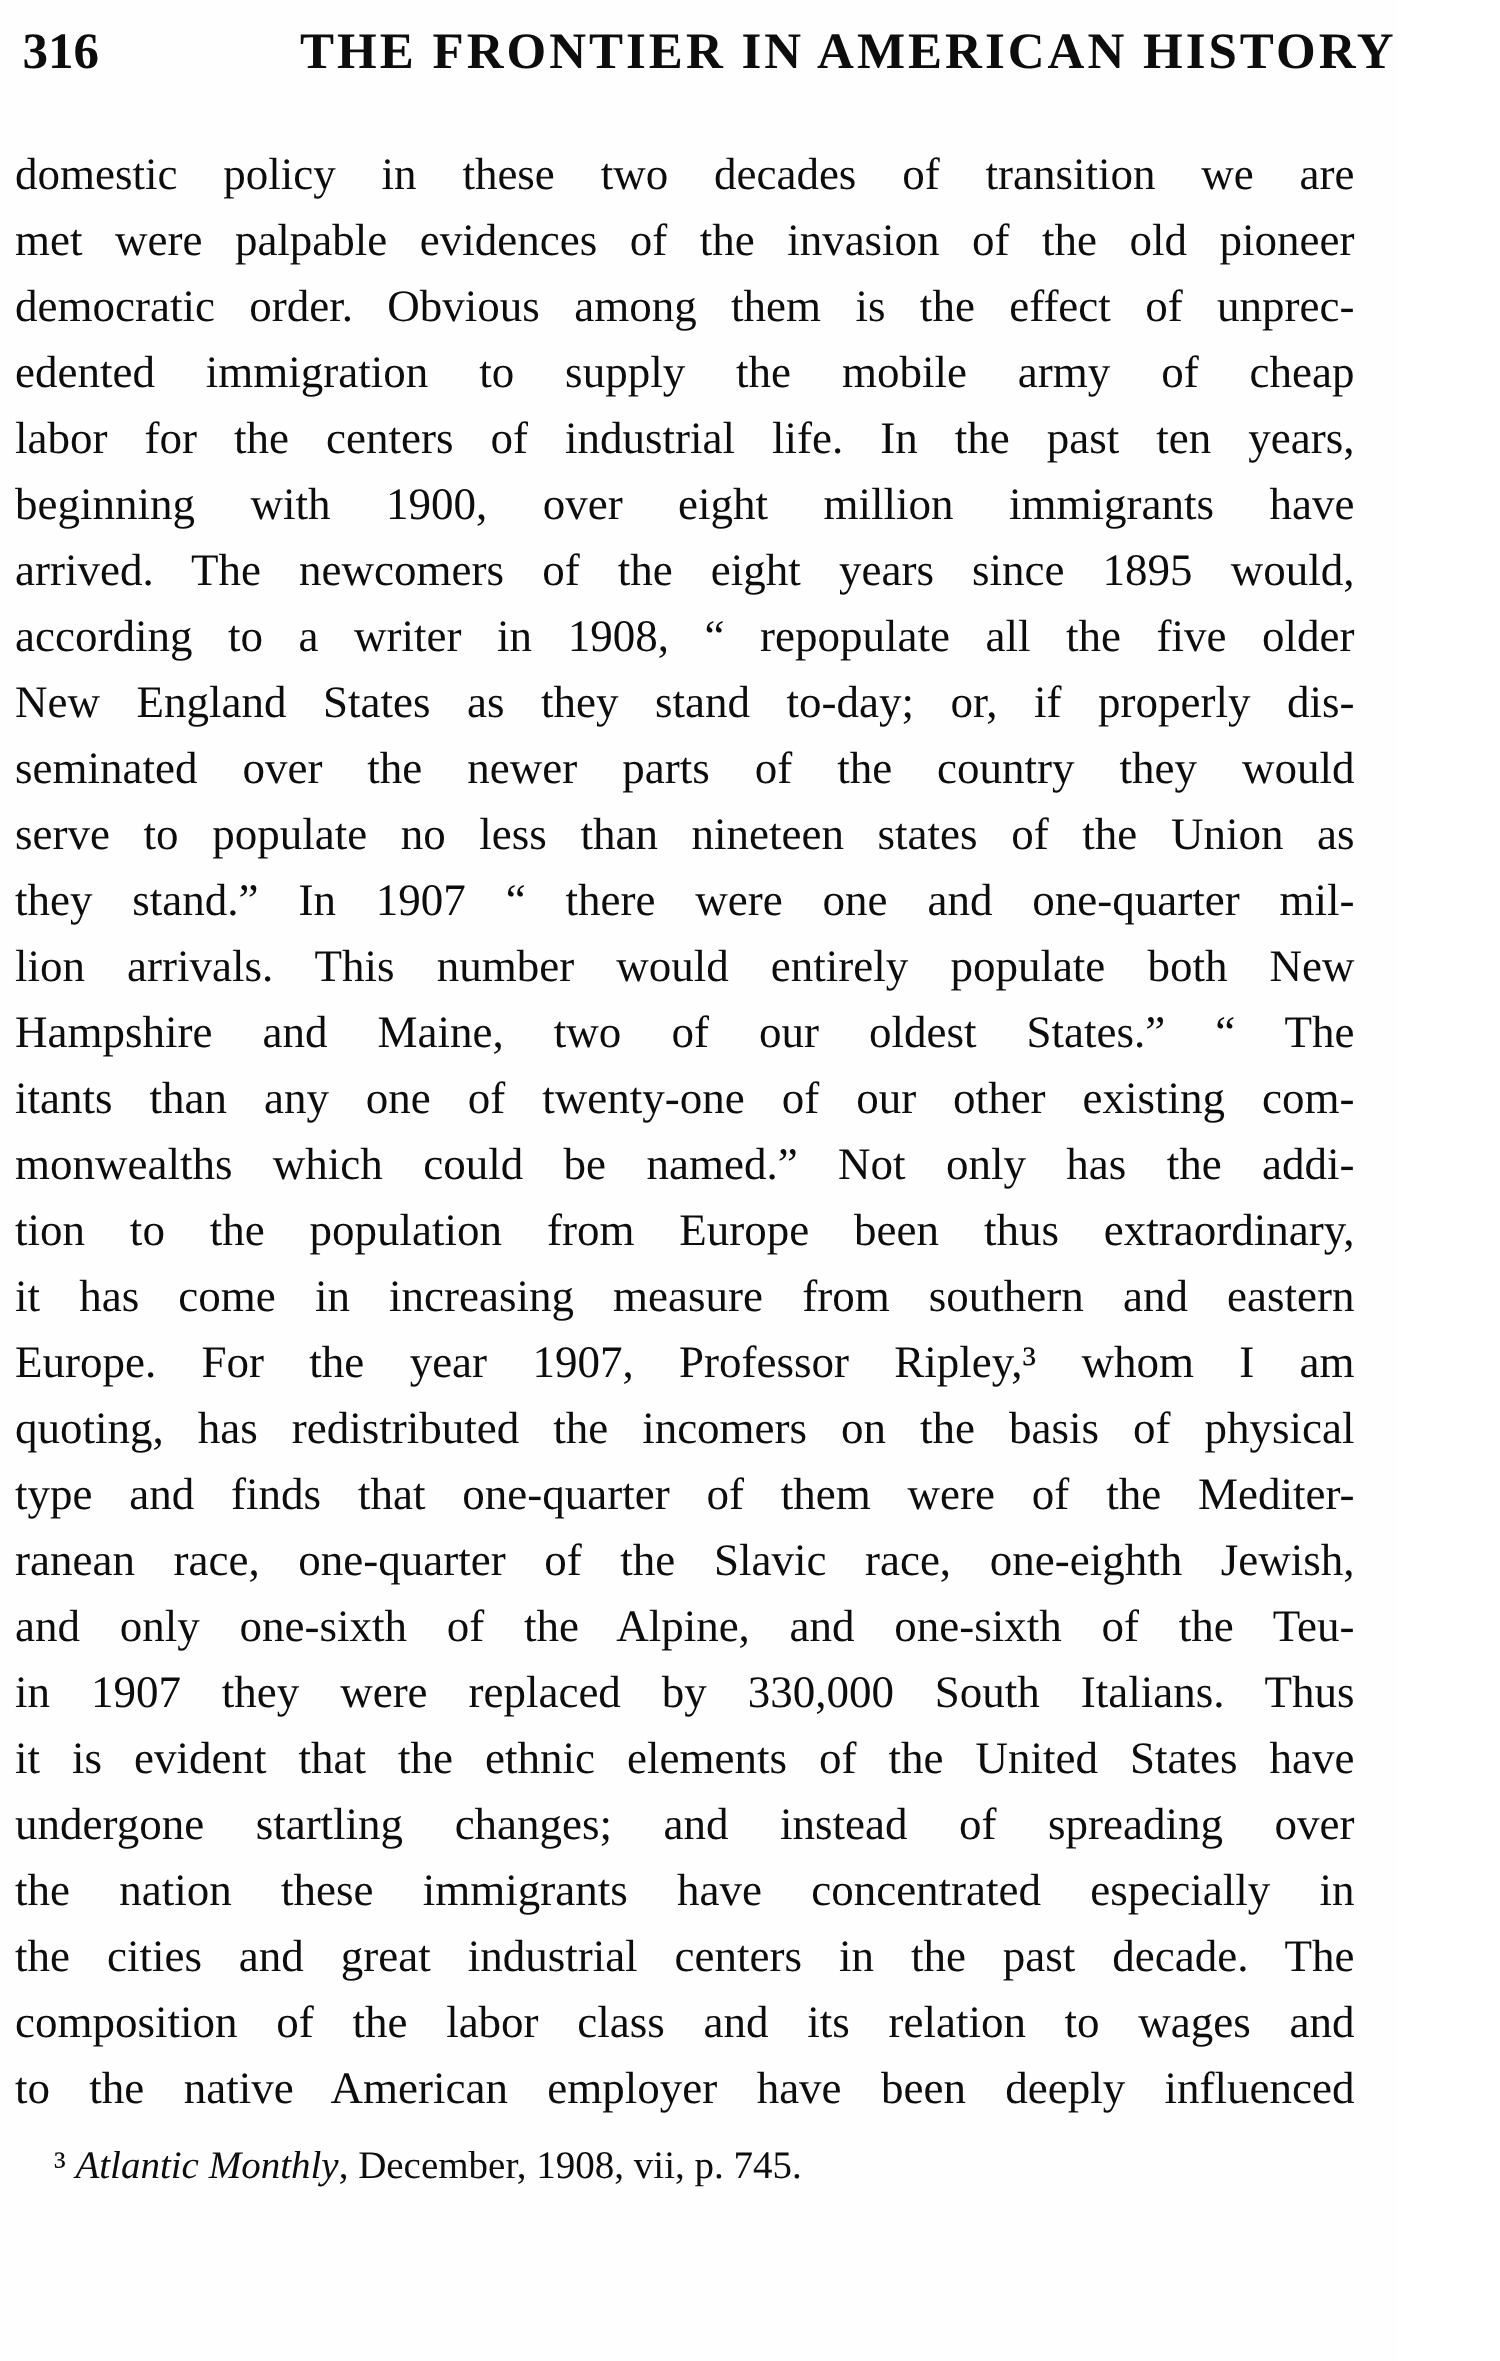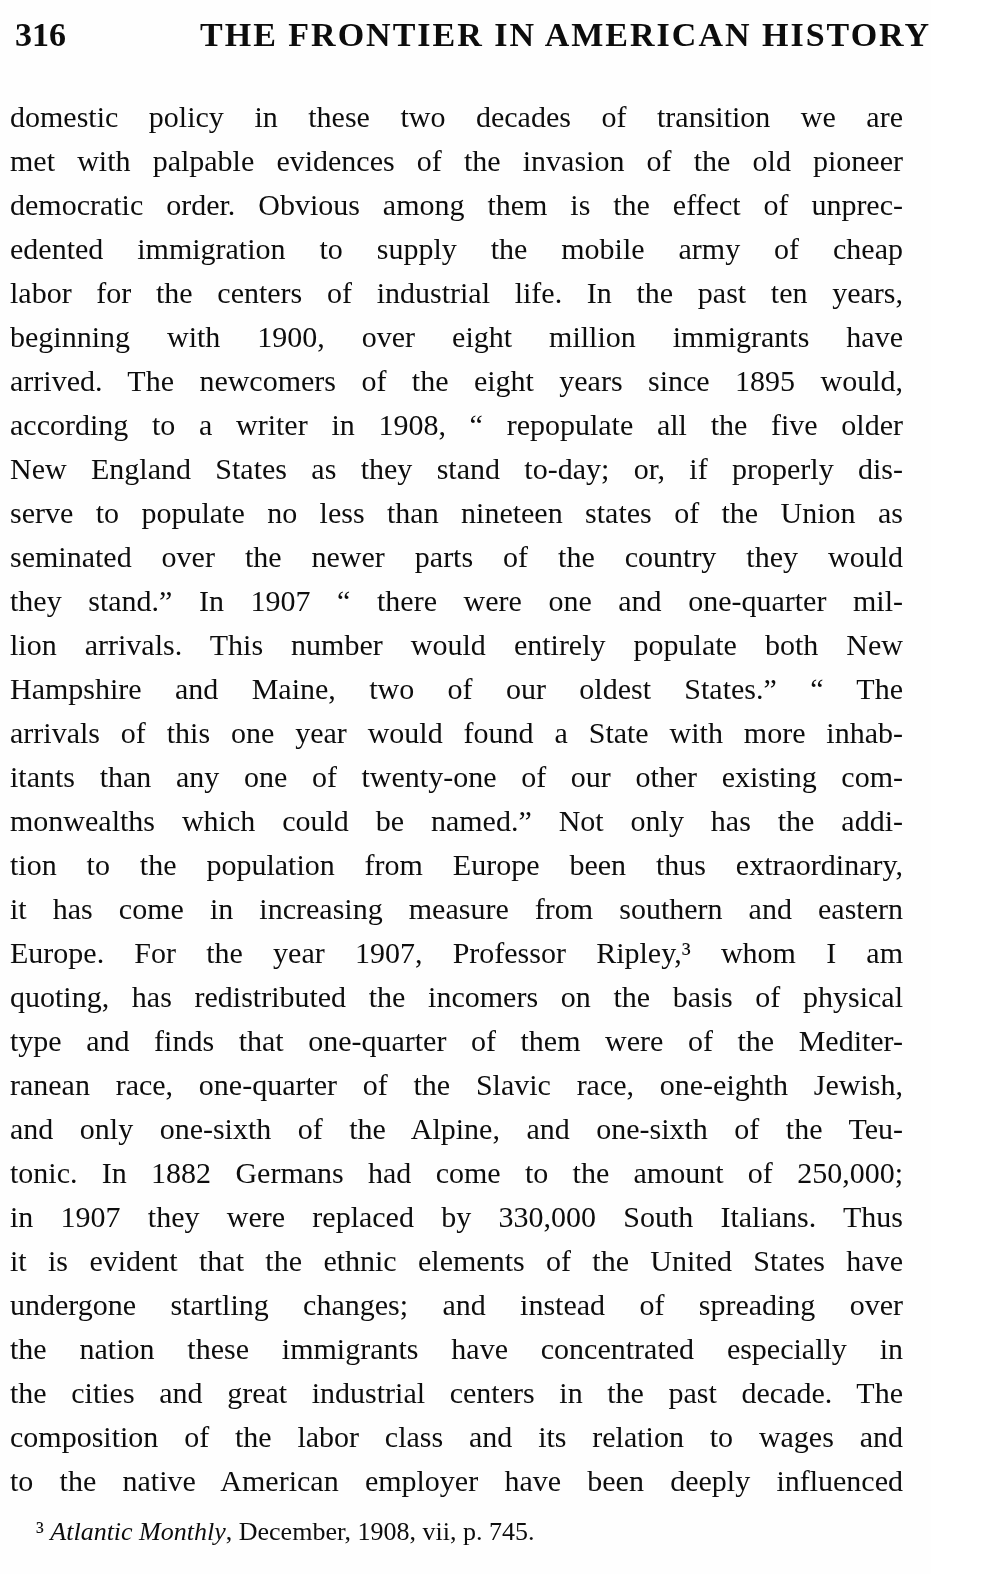--- a/index.html
+++ b/index.html
@@ -64,44 +64,42 @@
 
 <div class="page">
 
   <header class="page-header">
     <span class="page-number">316</span>
     <h1 class="running-title">THE FRONTIER IN AMERICAN HISTORY</h1>
   </header>
 
   <main class="body-text">
     <div class="text-line">domestic policy in these two decades of transition we are</div>
-    <div class="text-line">met with palpable evidences of the invasion of the old pioneer</div>
+    <div class="text-line">met were palpable evidences of the invasion of the old pioneer</div>
     <div class="text-line">democratic order. Obvious among them is the effect of unprec-</div>
     <div class="text-line">edented immigration to supply the mobile army of cheap</div>
     <div class="text-line">labor for the centers of industrial life. In the past ten years,</div>
     <div class="text-line">beginning with 1900, over eight million immigrants have</div>
     <div class="text-line">arrived. The newcomers of the eight years since 1895 would,</div>
     <div class="text-line">according to a writer in 1908, “ repopulate all the five older</div>
     <div class="text-line">New England States as they stand to-day; or, if properly dis-</div>
+    <div class="text-line">seminated over the newer parts of the country they would</div>
     <div class="text-line">serve to populate no less than nineteen states of the Union as</div>
-    <div class="text-line">seminated over the newer parts of the country they would</div>
     <div class="text-line">they stand.” In 1907 “ there were one and one-quarter mil-</div>
     <div class="text-line">lion arrivals. This number would entirely populate both New</div>
     <div class="text-line">Hampshire and Maine, two of our oldest States.” “ The</div>
-    <div class="text-line">arrivals of this one year would found a State with more inhab-</div>
     <div class="text-line">itants than any one of twenty-one of our other existing com-</div>
     <div class="text-line">monwealths which could be named.” Not only has the addi-</div>
     <div class="text-line">tion to the population from Europe been thus extraordinary,</div>
     <div class="text-line">it has come in increasing measure from southern and eastern</div>
     <div class="text-line">Europe. For the year 1907, Professor Ripley,³ whom I am</div>
     <div class="text-line">quoting, has redistributed the incomers on the basis of physical</div>
     <div class="text-line">type and finds that one-quarter of them were of the Mediter-</div>
     <div class="text-line">ranean race, one-quarter of the Slavic race, one-eighth Jewish,</div>
     <div class="text-line">and only one-sixth of the Alpine, and one-sixth of the Teu-</div>
-    <div class="text-line">tonic. In 1882 Germans had come to the amount of 250,000;</div>
     <div class="text-line">in 1907 they were replaced by 330,000 South Italians. Thus</div>
     <div class="text-line">it is evident that the ethnic elements of the United States have</div>
     <div class="text-line">undergone startling changes; and instead of spreading over</div>
     <div class="text-line">the nation these immigrants have concentrated especially in</div>
     <div class="text-line">the cities and great industrial centers in the past decade. The</div>
     <div class="text-line">composition of the labor class and its relation to wages and</div>
     <div class="text-line">to the native American employer have been deeply influenced</div>
   </main>
 
   <footer class="footnote">

